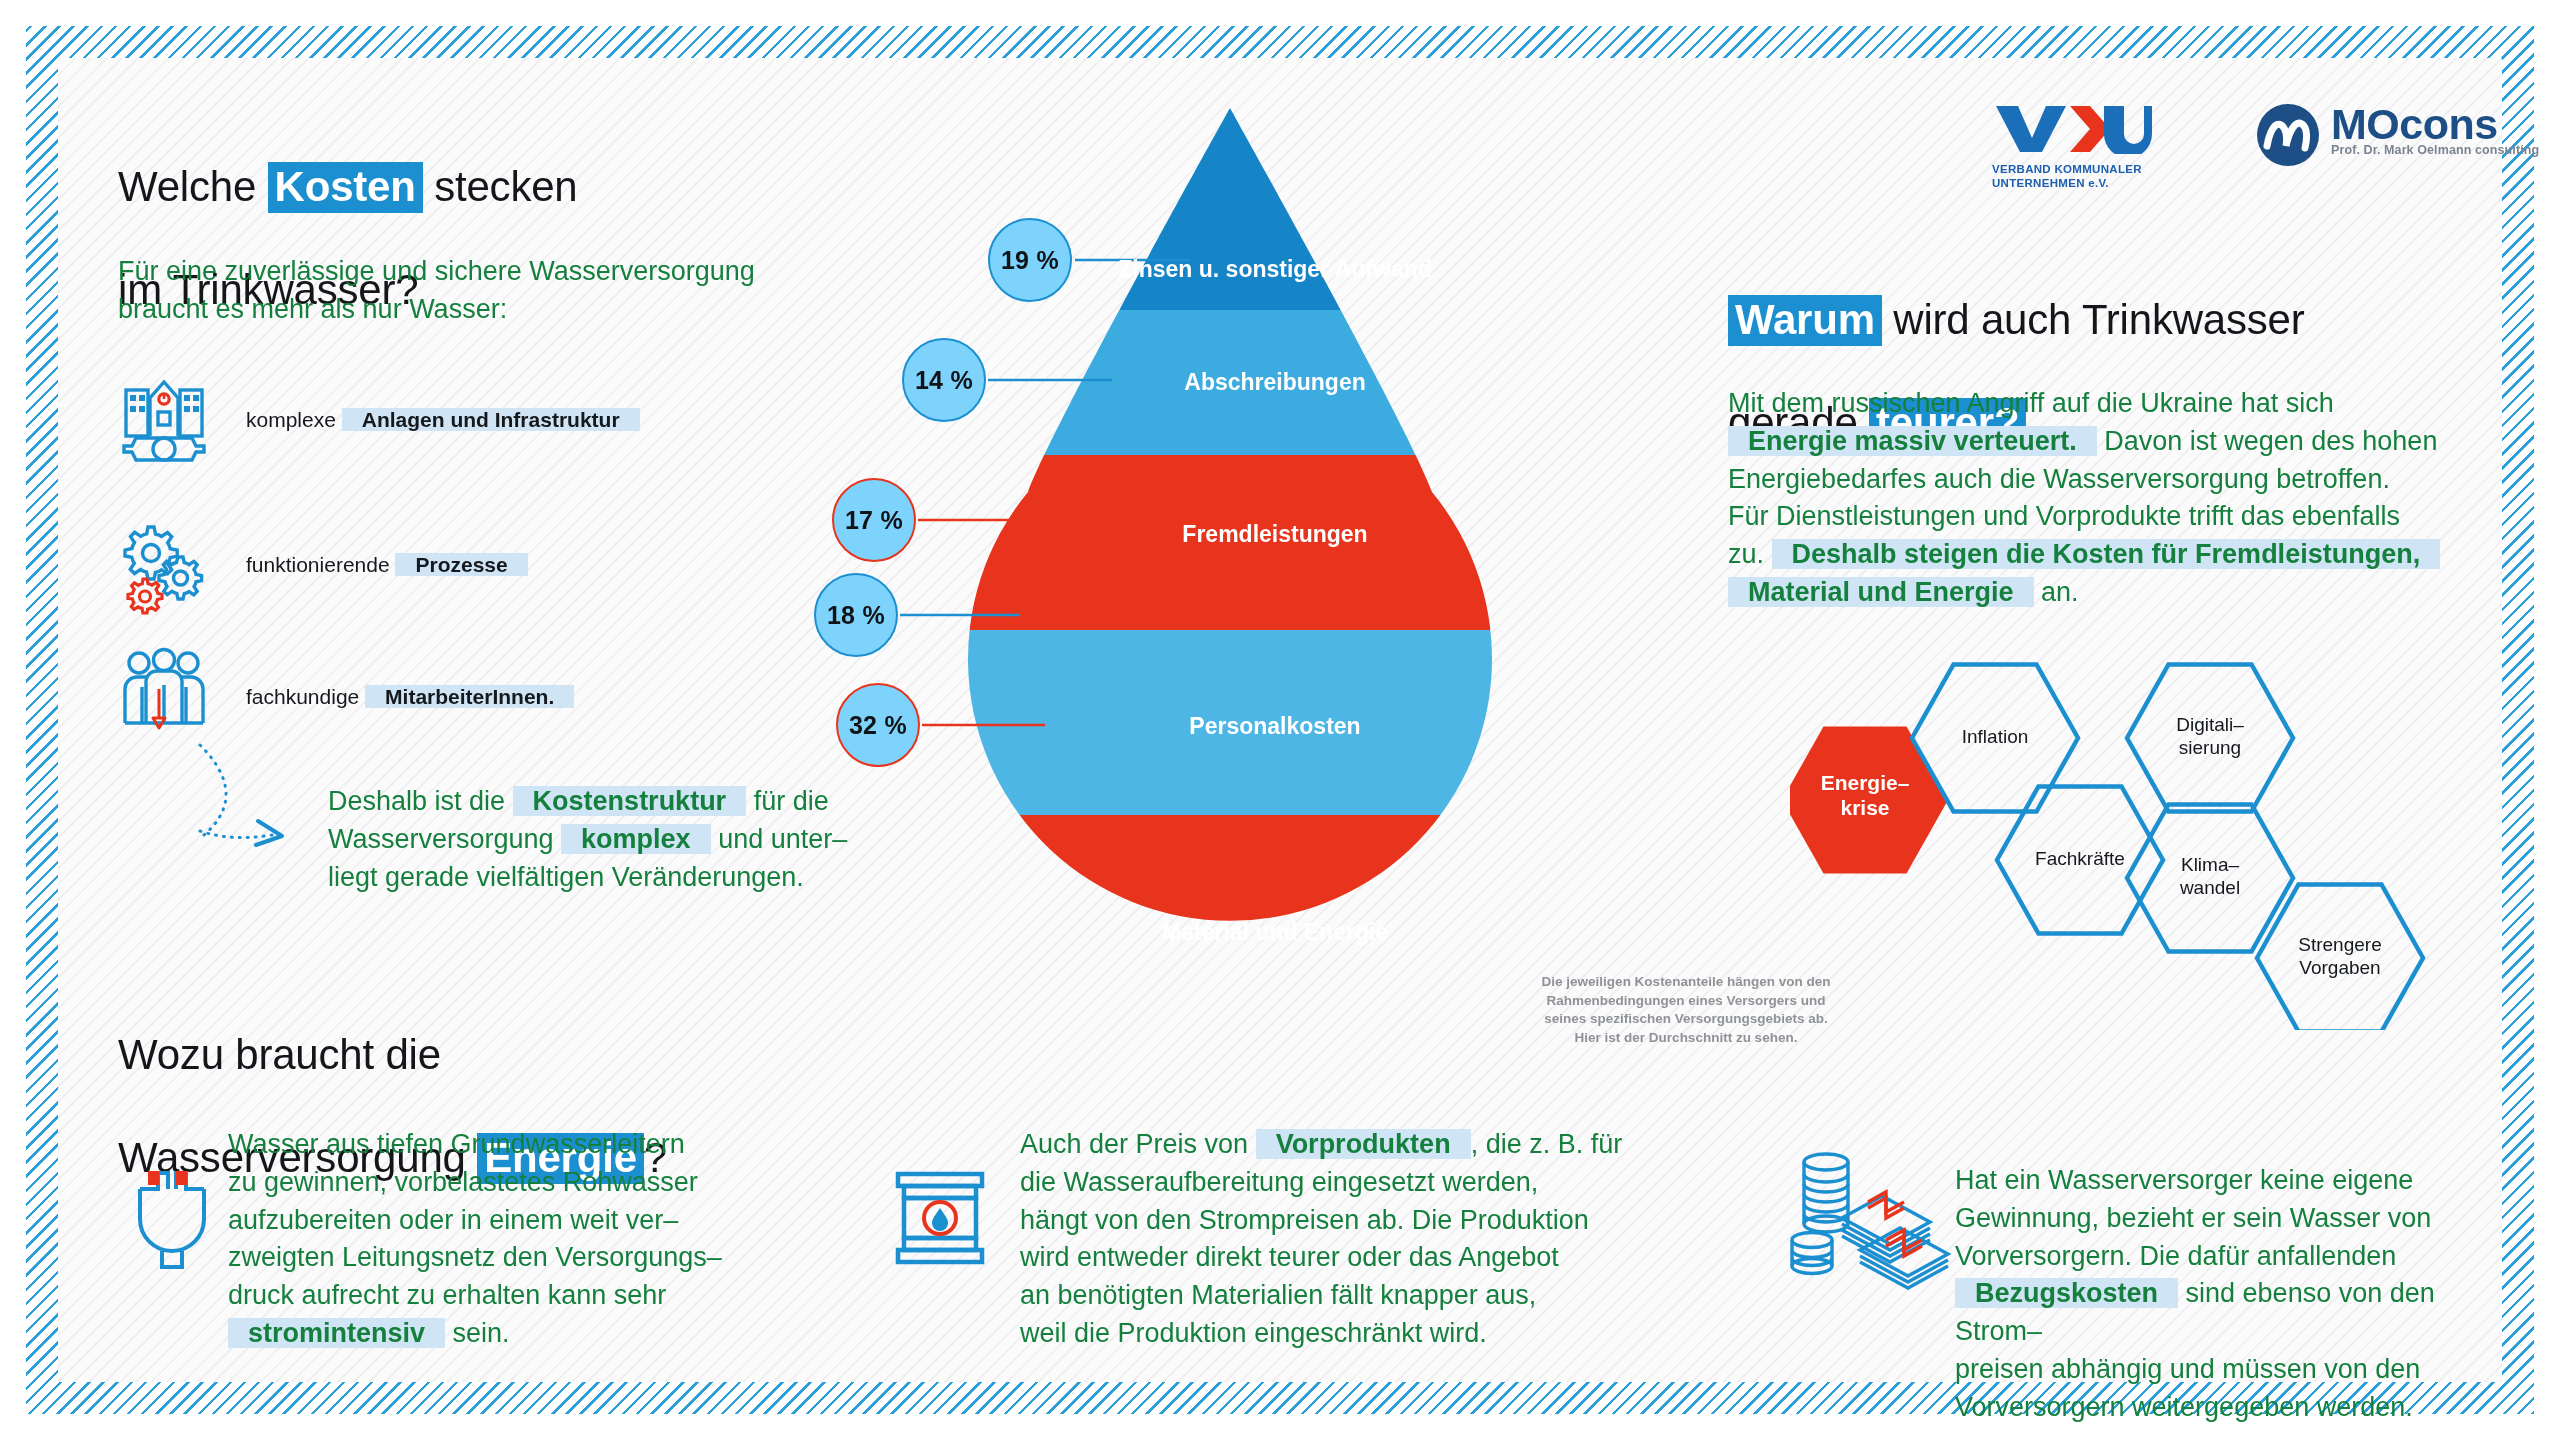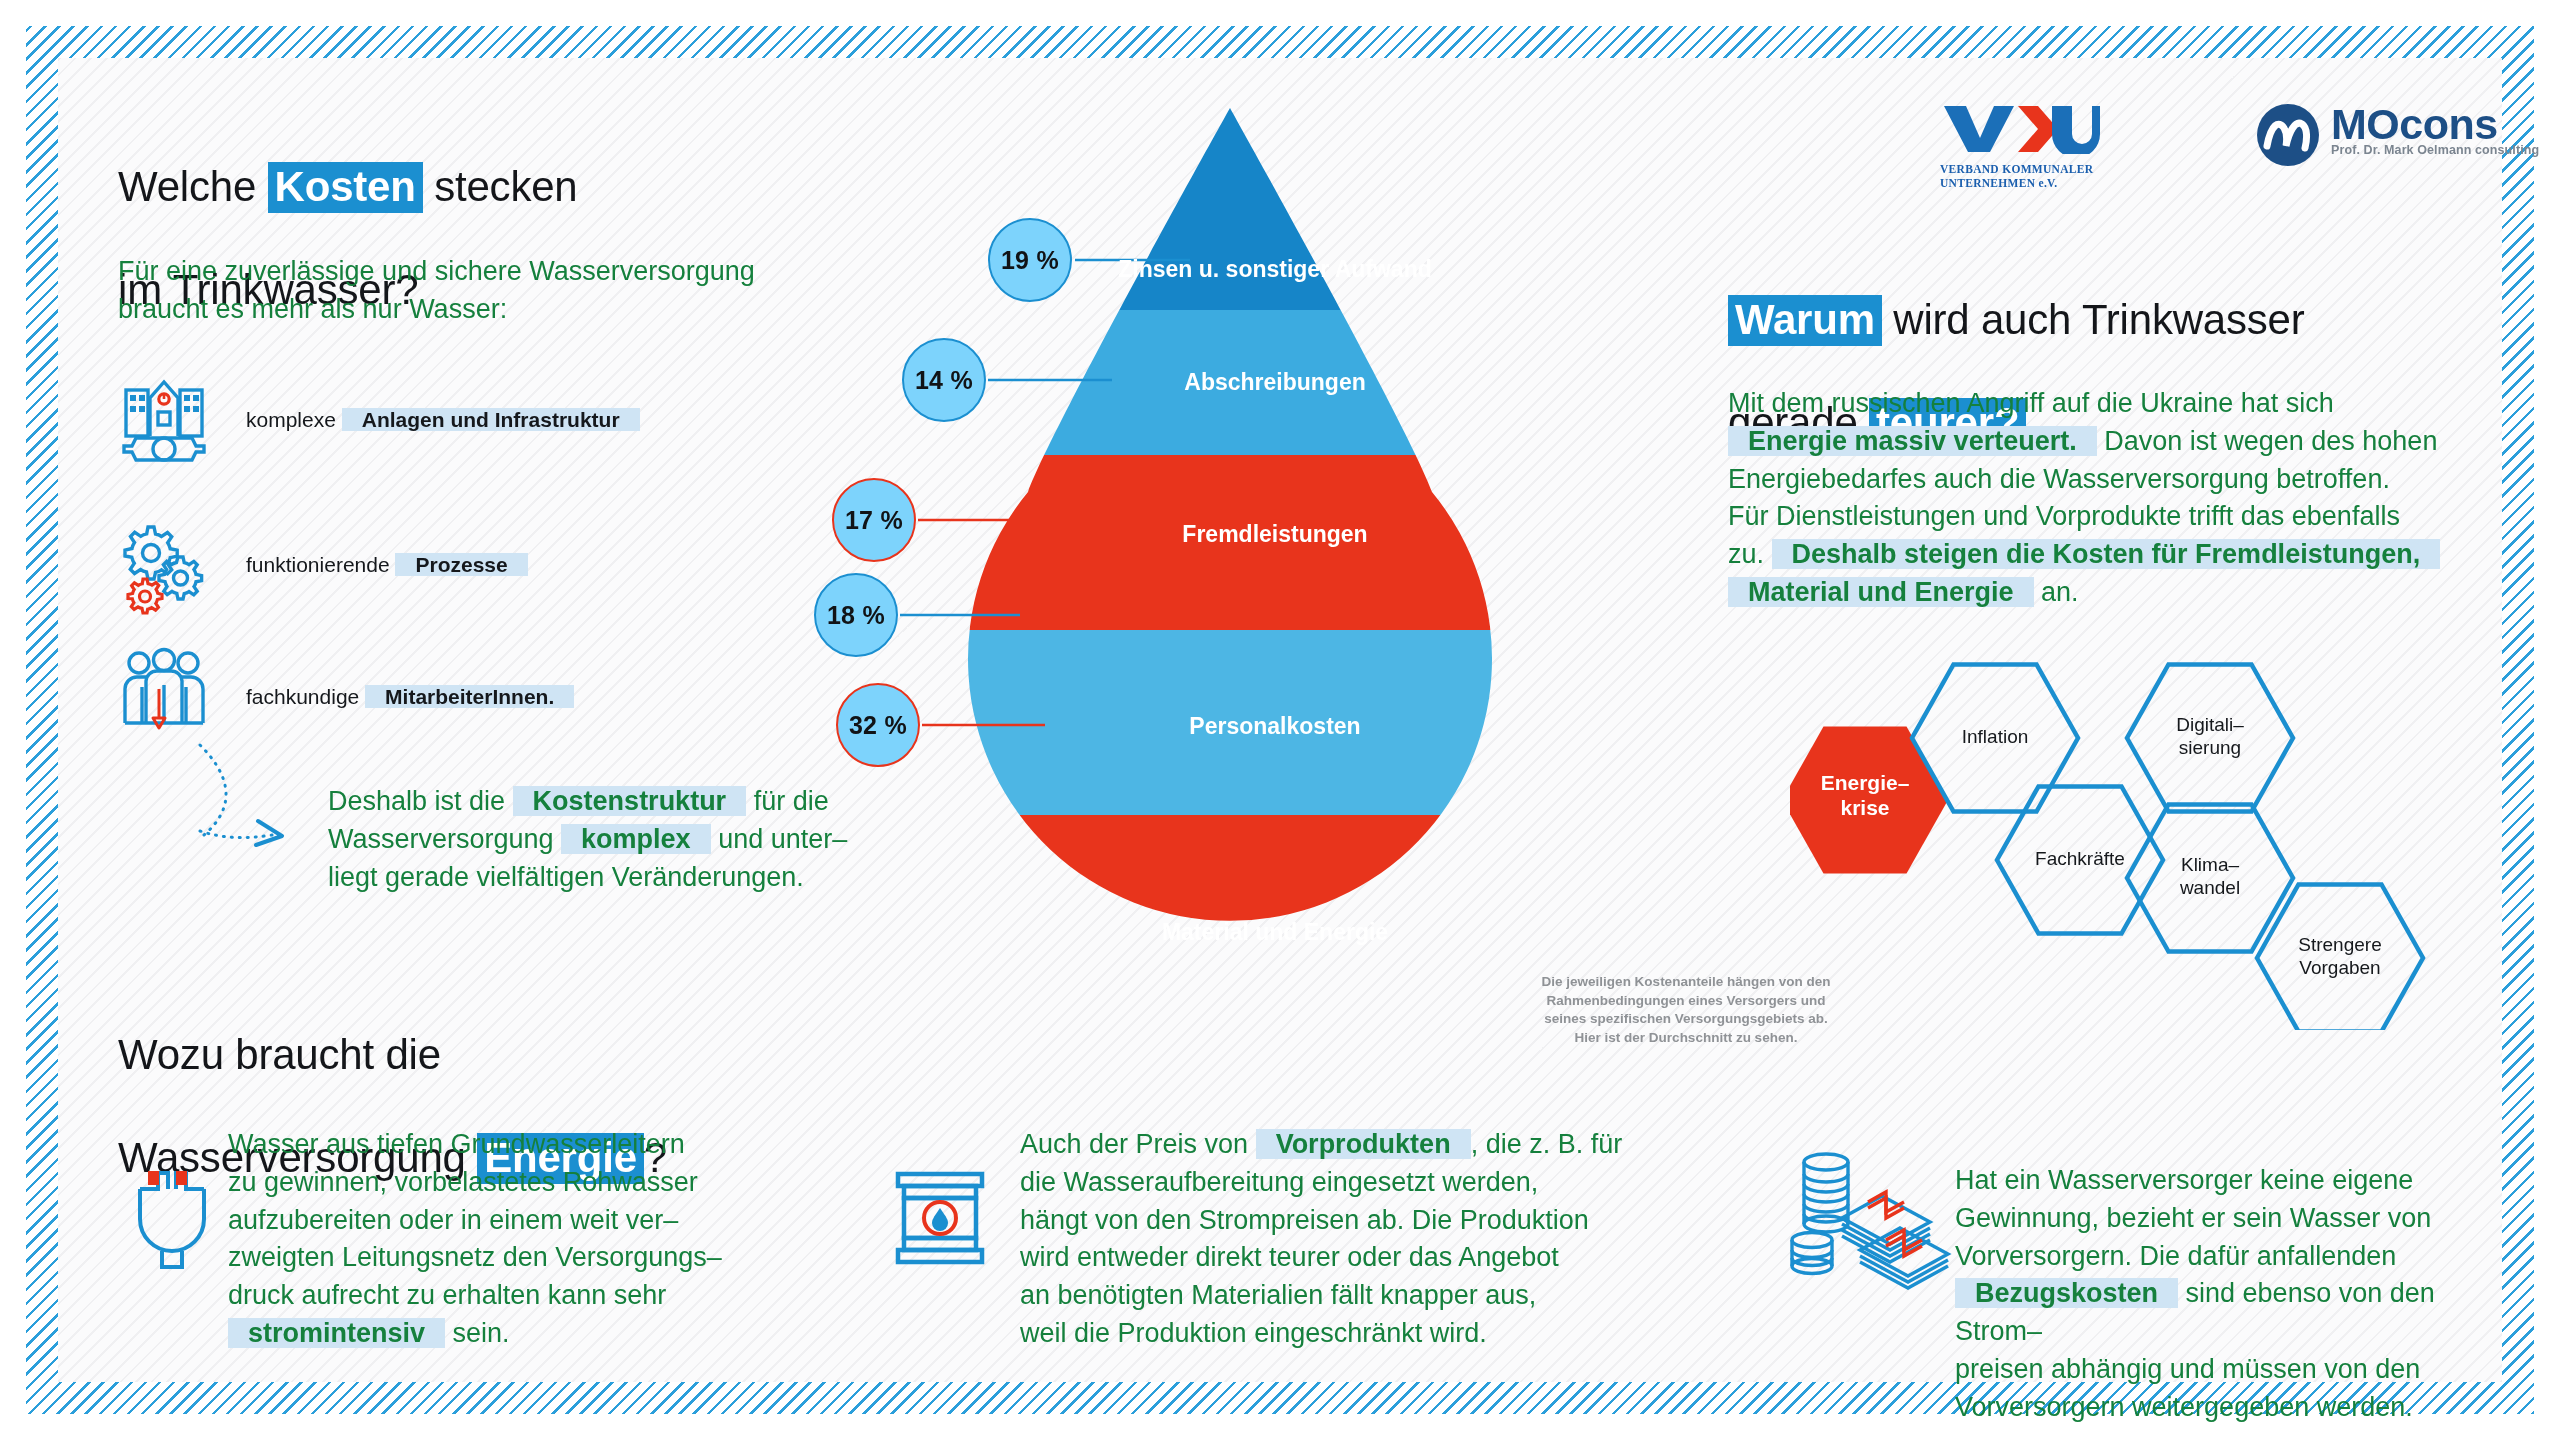--- a/index.html
+++ b/index.html
@@ -406,21 +406,21 @@
 
     <div class="body-text" style="left:1955px; top:1126px; width:540px;margin-top:36px;">
       <span>Hat ein Wasserversorger keine eigene</span><br>
       <span>Gewinnung, bezieht er sein Wasser von</span><br>
       <span>Vorversorgern. Die dafür anfallenden</span><br>
       <span class="mark">Bezugskosten</span><span> sind ebenso von den Strom–</span><br>
       <span>preisen abhängig und müssen von den</span><br>
       <span>Vorversorgern weitergegeben werden.</span>
     </div>
 
-    <div class="logo" style="left:1940px; top:100px;font-family:Liberation Serif, serif;">
+    <div class="logo" style="left:1992px; top:100px;">
       <svg width="160" height="54" viewBox="0 0 160 54">
         <path d="M4 6 L26 6 L40 38 L54 6 L74 6 L50 52 L28 52 Z" fill="#1b6fb8"></path>
         <path d="M78 6 L98 6 L118 29 L98 52 L78 52 L98 29 Z" fill="#e8341c"></path>
         <path d="M112 6 L132 6 L132 34 a10 10 0 0 0 20 0 L152 6 L160 6 L160 34 a24 24 0 0 1 -48 0 Z" fill="#1b6fb8"></path>
       </svg>
       <div class="vku-sub" style="margin-top:4px;">VERBAND KOMMUNALER
 UNTERNEHMEN e.V.</div>
     </div>
 
     <div class="logo" style="left:2255px; top:100px; display:flex; align-items:flex-start;">

